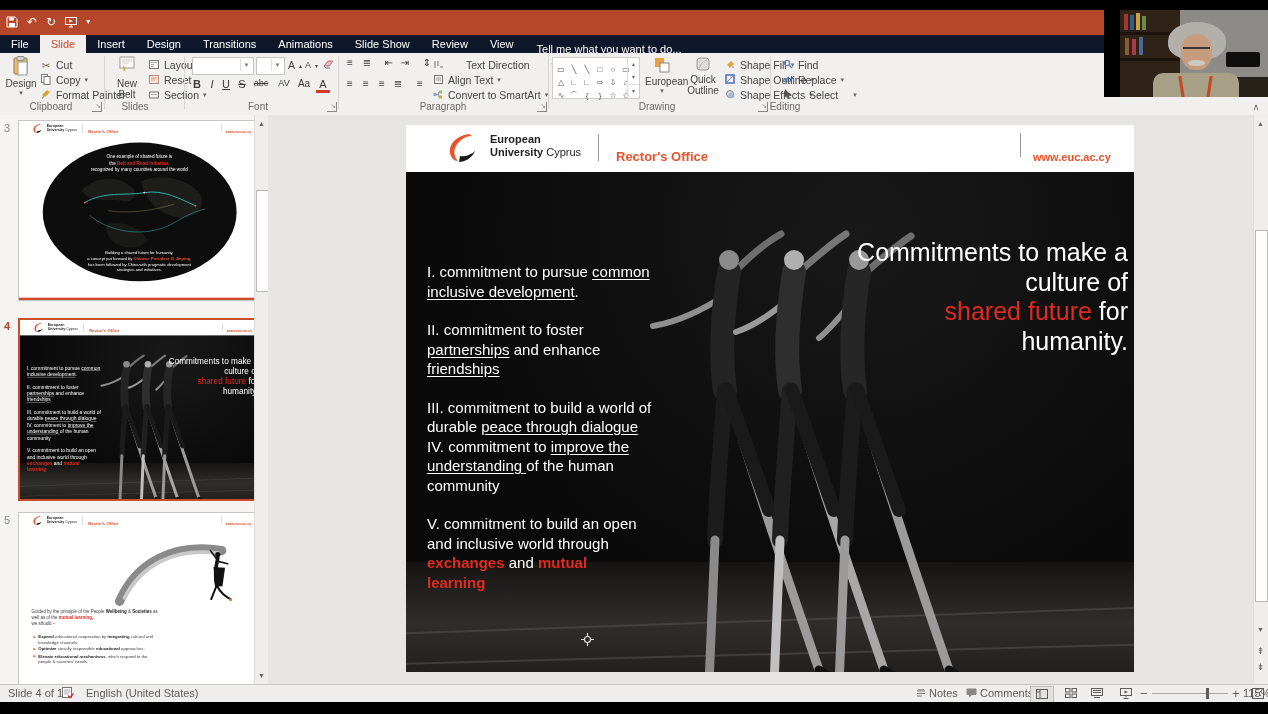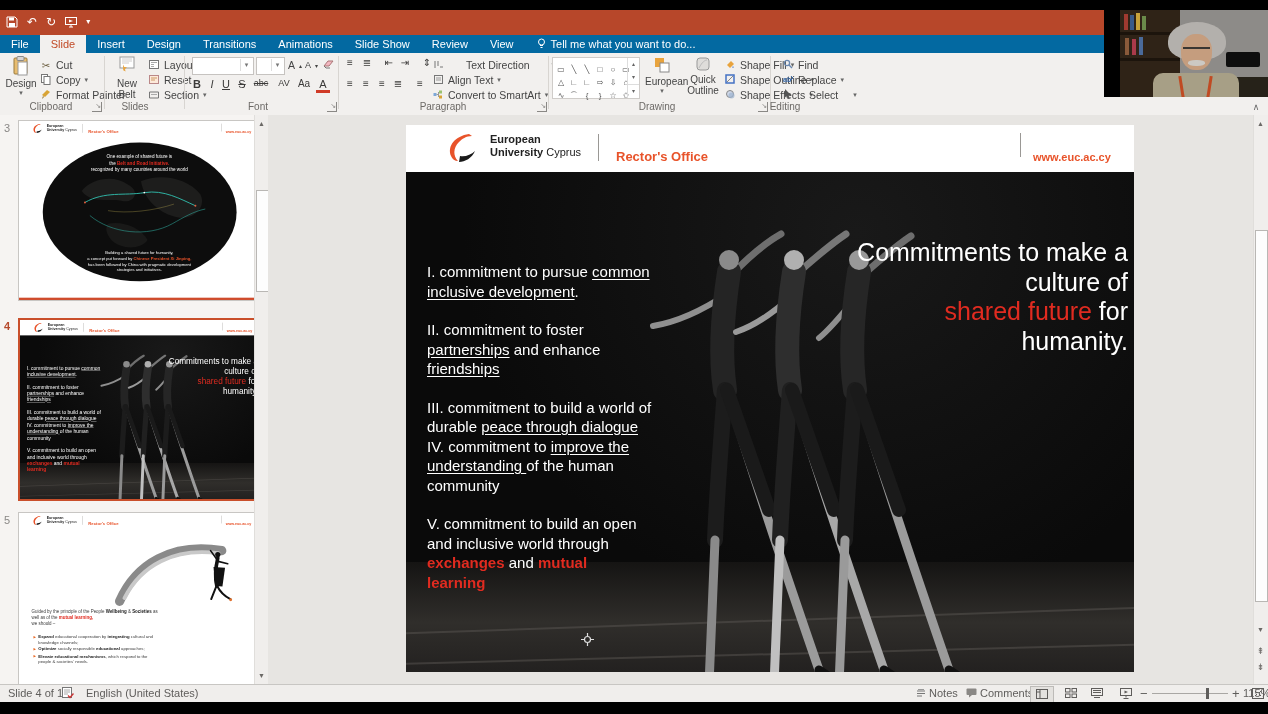--- a/index.html
+++ b/index.html
@@ -5,24 +5,24 @@
   html,body{margin:0;padding:0;width:1268px;height:714px;overflow:hidden;background:#000;
     font-family:"Liberation Sans","DejaVu Sans",sans-serif;}
   #app{position:relative;width:1268px;height:714px;background:#000;}
   
   .bar-black{position:absolute;left:0;width:1268px;background:#000;}
   .titlebar{position:absolute;left:0;top:10px;width:1268px;height:25px;background:#b7472a;color:#fff;}
   .qat{position:absolute;left:6px;top:3px;display:flex;gap:9px;align-items:center;height:18px;color:#fff;}
   .qat .qbtn{font-size:12px;line-height:18px;color:#fff;cursor:default;}
   .qat svg{display:block;}
   .win-title{position:absolute;left:0;top:0;width:1100px;text-align:center;font-size:11px;line-height:25px;color:#fff;}
-  .tabrow{position:absolute;left:0;top:35px;width:1268px;height:18px;background:#0369a1;display:flex;align-items:stretch;font-size:11px;color:#fff;}
+  .tabrow{position:absolute;left:0;top:35px;width:1268px;height:18px;background:#0f172a;display:flex;align-items:stretch;font-size:11px;color:#fff;}
   .tab{padding:0 11px;line-height:18px;cursor:default;}
   .tab.active{background:#f2f0ee;color:#c24a26;}
-  .tellme{display:flex;align-items:center;gap:5px;padding-left:12px;line-height:18px;font-size:11px;color:#fff;}
+  .tellme{display:flex;align-items:center;gap:5px;padding-left:12px;line-height:18px;font-size:11px;color:#fff;flex-direction:column;}
   
   .ribbon{position:absolute;left:0;top:53px;width:1268px;height:62px;background:#f2f0ee;border-bottom:1px solid #d4d1ce;color:#444;}
   .gsep{position:absolute;top:3px;height:53px;width:1px;background:#d8d5d1;}
   .glabel{position:absolute;top:48px;font-size:10px;color:#6d6a67;width:90px;text-align:center;}
   .launcher{position:absolute;top:49px;width:9px;height:9px;border-right:1px solid #8a8885;border-bottom:1px solid #8a8885;font-size:7px;line-height:7px;color:#8a8885;text-align:right;}
   .bigbtn{position:absolute;top:3px;width:34px;text-align:center;font-size:10px;color:#444;}
   .sbtn{position:absolute;height:14px;display:flex;align-items:center;gap:4px;font-size:10.5px;color:#444;white-space:nowrap;}
   .sbtn .ig{font-size:10px;width:12px;text-align:center;color:#6b5d3f;}
   .cmb{position:absolute;height:16px;background:#fff;border:1px solid #c6c3c0;}
   .cmb .dd{position:absolute;right:1px;top:1px;width:11px;height:12px;font-size:7px;color:#777;text-align:center;line-height:12px;border-left:1px solid #ddd;}

